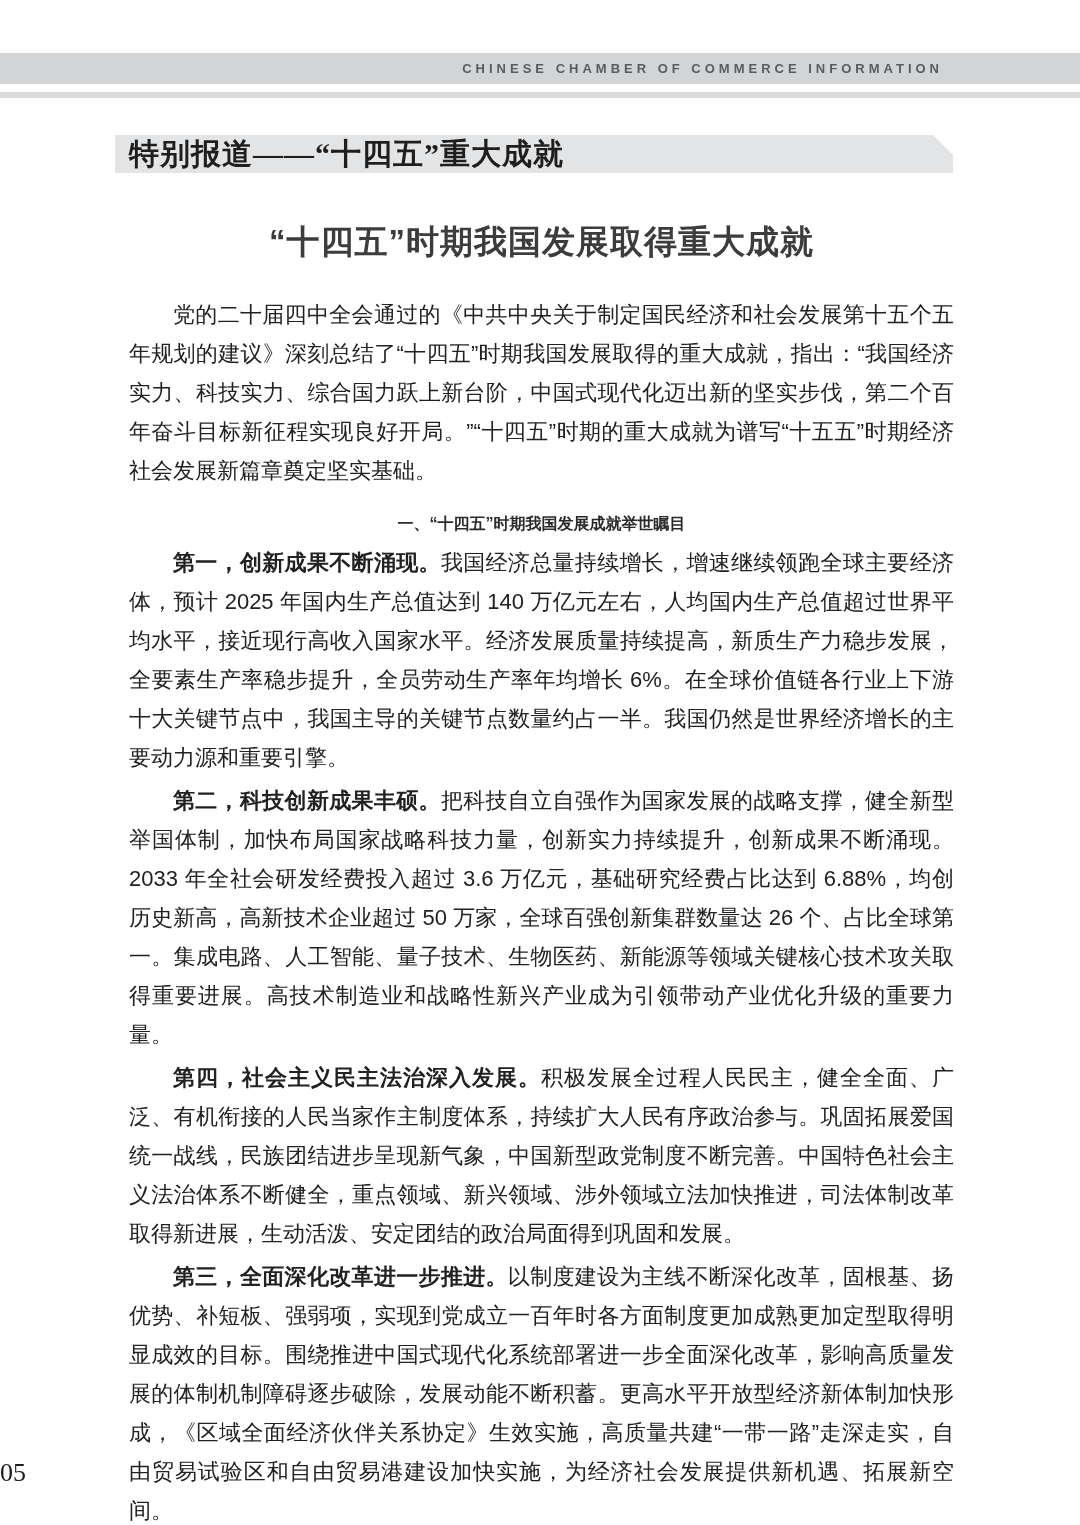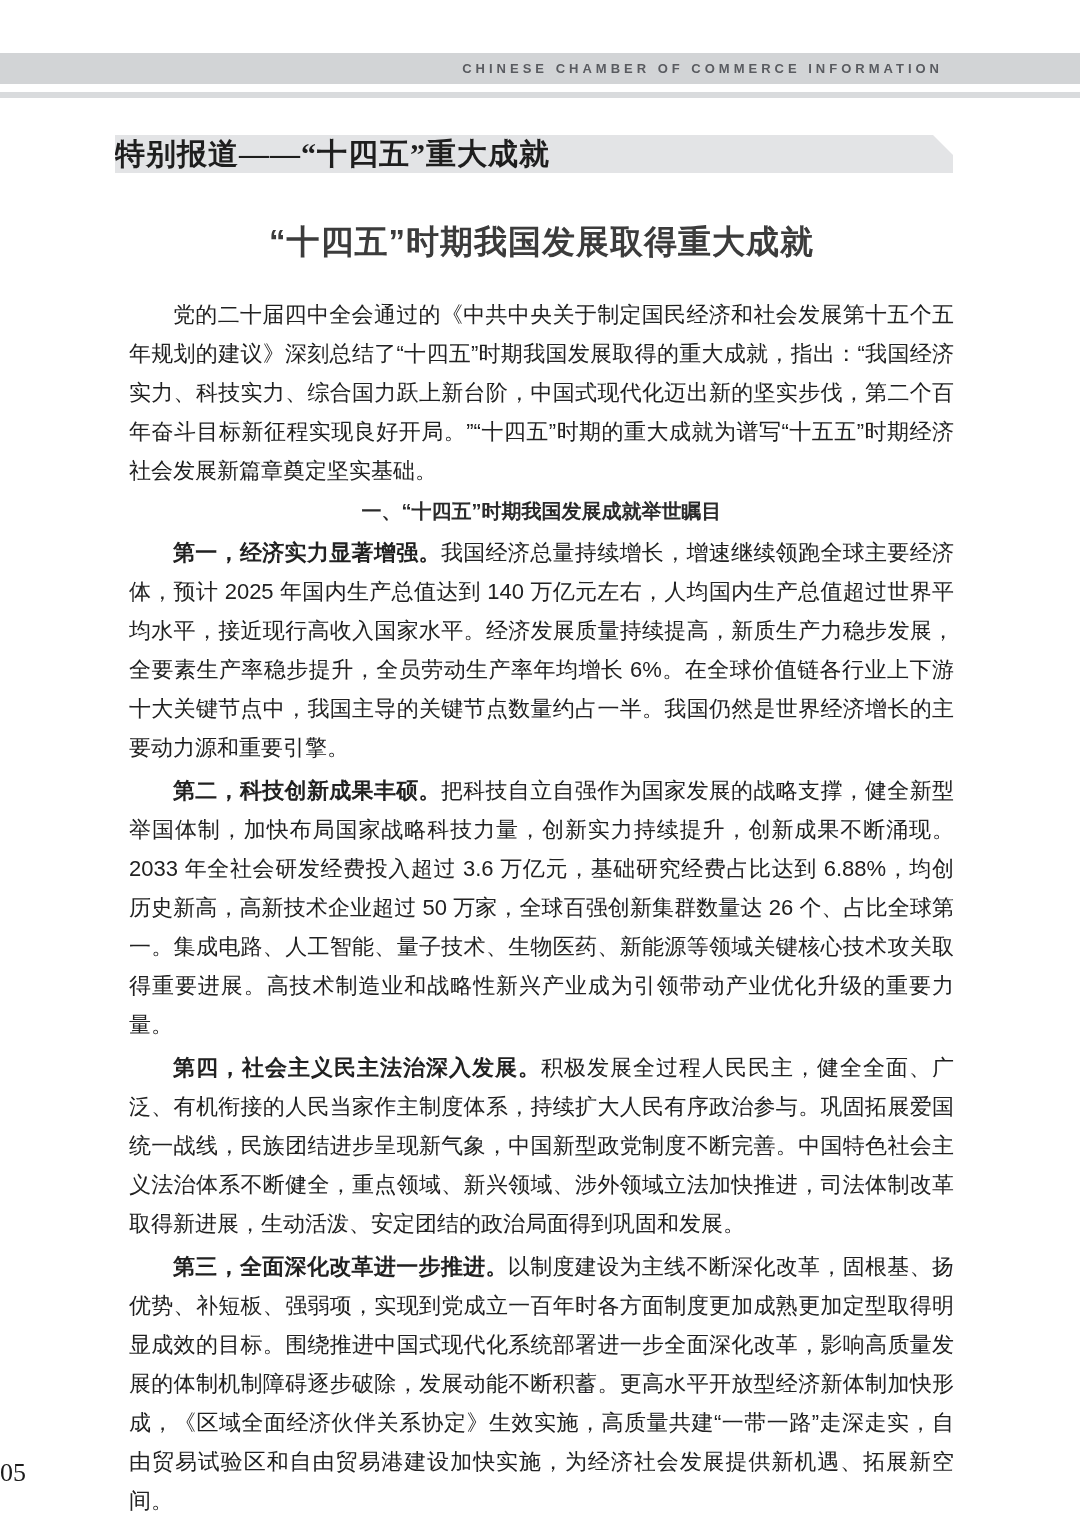--- a/index.html
+++ b/index.html
@@ -36,21 +36,21 @@
     top: 135px; left: 115px; width: 838px; height: 38px;
     background: #e3e4e6;
     clip-path: polygon(0 0, calc(100% - 20px) 0, 100% 20px, 100% 100%, 0 100%);
     display: flex; align-items: center;
   }
   .section-banner-title {
     font-family: "Liberation Serif", "DejaVu Serif", serif;
     font-size: 30px;
     font-weight: 600;
     color: #1e1e1e;
-    padding-left: 0;
+    padding-left: 14px;
     letter-spacing: 1px;
     white-space: nowrap;
   }
   .article {
     position: absolute;
     top: 212px; left: 125px; width: 833px;
     color: #212121;
   }
   .article-title {
     margin: 8px 0 30px 0;
@@ -62,23 +62,23 @@
   }
   .body-para {
     margin: 4px;
     font-size: 22px;
     line-height: 39px;
     text-align: justify;
     text-indent: 2em;
   }
   .lead { font-weight: bold; }
   .subheading {
-    margin: 8px 0 8px 0;
+    margin: 24px 0 8px 0;
     text-align: center;
-    font-size: 20px;
+    font-size: 16px;
     font-weight: bold;
     color: #2a2a2a;
   }
   .page-number {
     position: absolute;
     top: 1458px; left: 0; width: 100%;
     font-family: "Liberation Serif", "DejaVu Serif", serif;
     font-size: 26px;
     color: #1c1c1c;
   }
@@ -99,21 +99,21 @@
   </div>
 
   <div class="article">
 
     <h1 class="article-title">“十四五”时期我国发展取得重大成就</h1>
 
     <p class="body-para">党的二十届四中全会通过的《中共中央关于制定国民经济和社会发展第十五个五年规划的建议》深刻总结了“十四五”时期我国发展取得的重大成就，指出：“我国经济实力、科技实力、综合国力跃上新台阶，中国式现代化迈出新的坚实步伐，第二个百年奋斗目标新征程实现良好开局。”“十四五”时期的重大成就为谱写“十五五”时期经济社会发展新篇章奠定坚实基础。</p>
 
     <h2 class="subheading">一、“十四五”时期我国发展成就举世瞩目</h2>
 
-    <p class="body-para"><strong class="lead">第一，经济实力显著增强。</strong><span>我国经济总量持续增长，增速继续领跑全球主要经济体，预计 2025 年国内生产总值达到 140 万亿元左右，人均国内生产总值超过世界平均水平，接近现行高收入国家水平。经济发展质量持续提高，新质生产力稳步发展，全要素生产率稳步提升，全员劳动生产率年均增长 6%。在全球价值链各行业上下游十大关键节点中，我国主导的关键节点数量约占一半。我国仍然是世界经济增长的主要动力源和重要引擎。</span></p>
+    <p class="body-para"><strong class="lead">第一，创新成果不断涌现。</strong><span>我国经济总量持续增长，增速继续领跑全球主要经济体，预计 2025 年国内生产总值达到 140 万亿元左右，人均国内生产总值超过世界平均水平，接近现行高收入国家水平。经济发展质量持续提高，新质生产力稳步发展，全要素生产率稳步提升，全员劳动生产率年均增长 6%。在全球价值链各行业上下游十大关键节点中，我国主导的关键节点数量约占一半。我国仍然是世界经济增长的主要动力源和重要引擎。</span></p>
 
     <p class="body-para"><strong class="lead">第二，科技创新成果丰硕。</strong><span>把科技自立自强作为国家发展的战略支撑，健全新型举国体制，加快布局国家战略科技力量，创新实力持续提升，创新成果不断涌现。2033 年全社会研发经费投入超过 3.6 万亿元，基础研究经费占比达到 6.88%，均创历史新高，高新技术企业超过 50 万家，全球百强创新集群数量达 26 个、占比全球第一。集成电路、人工智能、量子技术、生物医药、新能源等领域关键核心技术攻关取得重要进展。高技术制造业和战略性新兴产业成为引领带动产业优化升级的重要力量。</span></p>
 
     <p class="body-para"><strong class="lead">第四，社会主义民主法治深入发展。</strong><span>积极发展全过程人民民主，健全全面、广泛、有机衔接的人民当家作主制度体系，持续扩大人民有序政治参与。巩固拓展爱国统一战线，民族团结进步呈现新气象，中国新型政党制度不断完善。中国特色社会主义法治体系不断健全，重点领域、新兴领域、涉外领域立法加快推进，司法体制改革取得新进展，生动活泼、安定团结的政治局面得到巩固和发展。</span></p>
 
     <p class="body-para"><strong class="lead">第三，全面深化改革进一步推进。</strong><span>以制度建设为主线不断深化改革，固根基、扬优势、补短板、强弱项，实现到党成立一百年时各方面制度更加成熟更加定型取得明显成效的目标。围绕推进中国式现代化系统部署进一步全面深化改革，影响高质量发展的体制机制障碍逐步破除，发展动能不断积蓄。更高水平开放型经济新体制加快形成，《区域全面经济伙伴关系协定》生效实施，高质量共建“一带一路”走深走实，自由贸易试验区和自由贸易港建设加快实施，为经济社会发展提供新机遇、拓展新空间。</span></p>
 
     <p class="body-para"><strong class="lead">第五，增速继续领跑全球主要经济体。</strong><span>坚持马克思主义在意识形态领域指导地位的根</span></p>
 
   </div>

